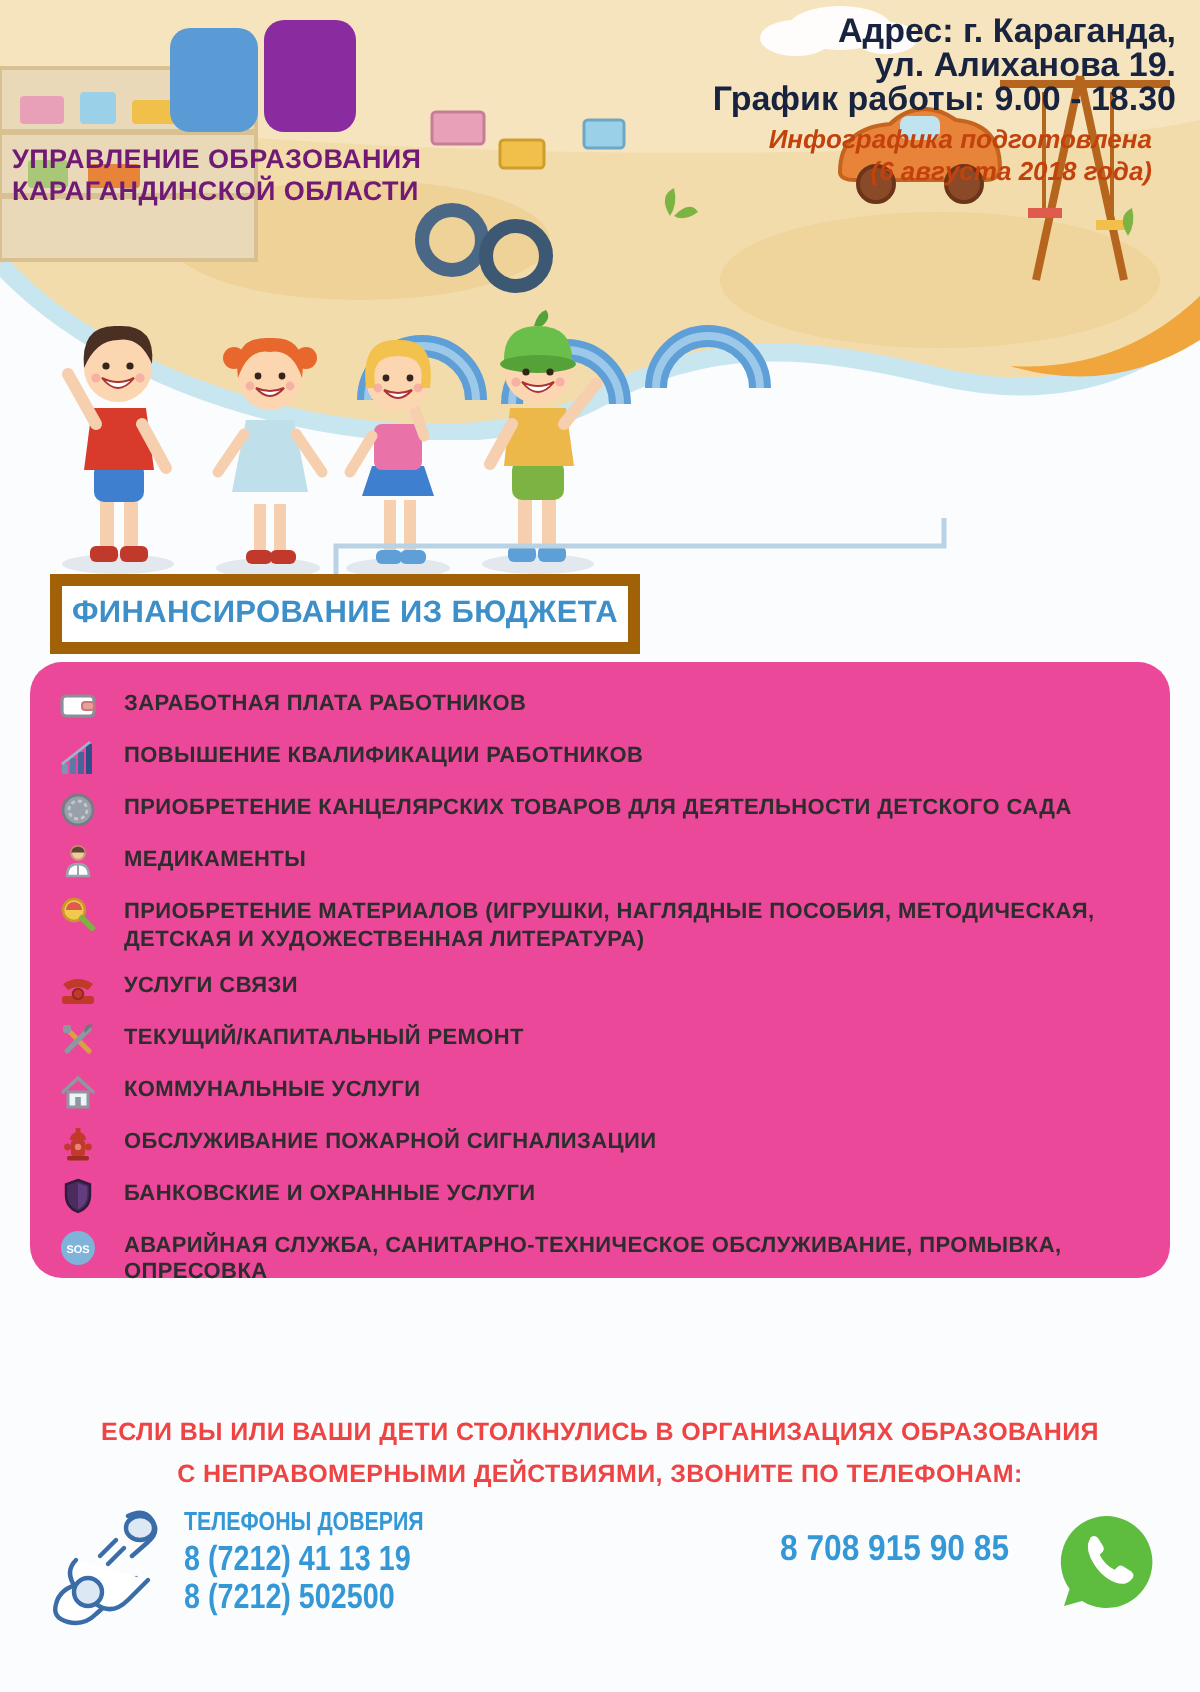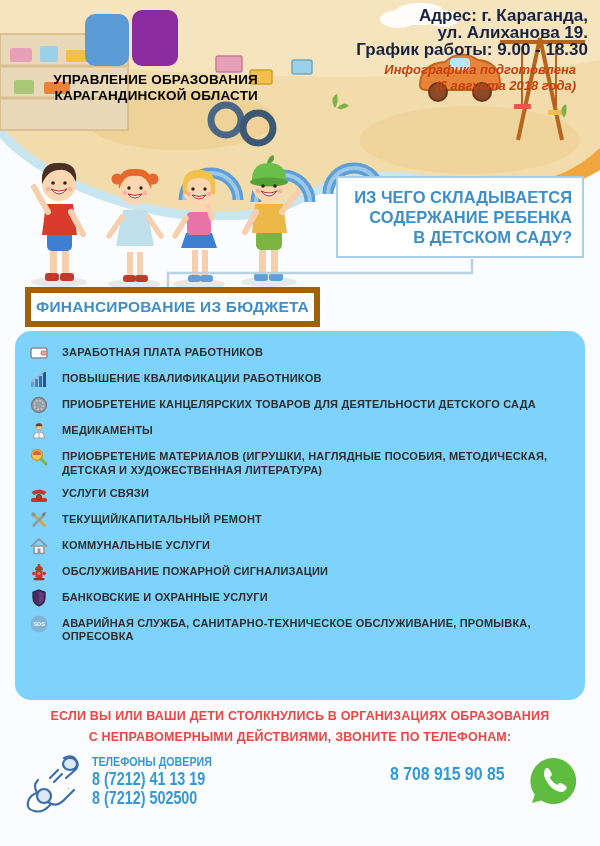--- a/index.html
+++ b/index.html
@@ -7,22 +7,22 @@
     position:relative;width:600px;height:846px;background:#fbfcfe;
     font-family:"Liberation Sans","DejaVu Sans",sans-serif;overflow:hidden;
   }
   
   .banner-svg{position:absolute;left:0;top:0;}
   .logo{position:absolute;left:85px;top:10px;width:95px;height:58px;}
   .logo .sq{position:absolute;border-radius:10px;}
   .logo .sq.blue{left:0;top:4px;width:44px;height:52px;background:#5b9bd5;}
   .logo .sq.purple{left:47px;top:0;width:46px;height:56px;background:#8a2ba0;}
   .org-name{
-    position:absolute;left:6px;top:72px;width:252px;text-align:right;
-    font-weight:bold;font-size:13.5px;line-height:16px;color:#000000;letter-spacing:.2px;
+    position:absolute;left:6px;top:72px;width:252px;text-align:left;
+    font-weight:bold;font-size:13.5px;line-height:16px;color:#701a75;letter-spacing:.2px;
   }
   .address{
     position:absolute;right:12px;top:7px;text-align:right;
     font-weight:bold;font-size:17px;line-height:17px;color:#17233f;
   }
   .prepared{
     position:absolute;right:24px;top:62px;text-align:right;
     font-weight:bold;font-style:italic;font-size:13px;line-height:16px;color:#c2410c;
   }
   
@@ -34,22 +34,22 @@
     text-align:right;font-weight:bold;font-size:16.5px;line-height:20px;color:#3d8fc9;
   }
   .connector-svg{position:absolute;left:0;top:0;pointer-events:none;}
   .fbox{
     position:absolute;left:25px;top:287px;width:283px;height:28px;
     background:#fff;border:6px solid #a16207;text-align:center;
     font-weight:bold;font-size:15.5px;line-height:28px;color:#3d8fc9;letter-spacing:.2px;
   }
   
   .panel{
-    position:absolute;left:15px;top:331px;width:570px;height:369px;
-    background:#7dd3fc;border-radius:16px;box-sizing:border-box;
+    position:absolute;left:15px;top:331px;width:570px;height:308px;
+    background:#ec4899;border-radius:16px;box-sizing:border-box;
     padding:15px 16px 8px 14px;
   }
   .row{display:flex;align-items:flex-start;margin-bottom:9px;}
   .row .ic{flex:0 0 20px;width:20px;height:20px;margin-right:13px;margin-top:-3px;}
   .row .lbl{
     font-weight:bold;font-size:11px;line-height:1.25;color:#2d2d2d;
     letter-spacing:.2px;max-width:510px;
   }
   
   .warning{
@@ -240,25 +240,20 @@
       <ellipse cx="265" cy="50" rx="19" ry="4.5" fill="#55a238"></ellipse>
       <path d="M263,31 q2,-7 6,-8 q3,4 -2,8 Z" fill="#55a238"></path>
       <circle cx="259" cy="54" r="1.8" fill="#33241c"></circle>
       <circle cx="271" cy="54" r="1.8" fill="#33241c"></circle>
       <path d="M257,59 Q265,69 273,59 Q265,63 257,59 Z" fill="#ffffff" stroke="#a33" stroke-width="1"></path>
       <circle cx="254" cy="59" r="2.3" fill="#f5a8a0" opacity="0.8"></circle>
       <circle cx="276" cy="59" r="2.3" fill="#f5a8a0" opacity="0.8"></circle>
     </g>
   </svg>
 
-  <div class="qbox">
-    <div>ИЗ ЧЕГО СКЛАДЫВАЕТСЯ</div>
-    <div>СОДЕРЖАНИЕ РЕБЕНКА</div>
-    <div>В ДЕТСКОМ САДУ?</div>
-  </div>
 
   <svg class="connector-svg" width="600" height="300" viewBox="0 0 600 300">
     <polyline points="472,259 472,273 168,273 168,288" fill="none" stroke="#b9d3e4" stroke-width="2.5"></polyline>
   </svg>
 
   <div class="fbox">
     <span>ФИНАНСИРОВАНИЕ ИЗ БЮДЖЕТА</span>
   </div>
 
   <div class="panel">

